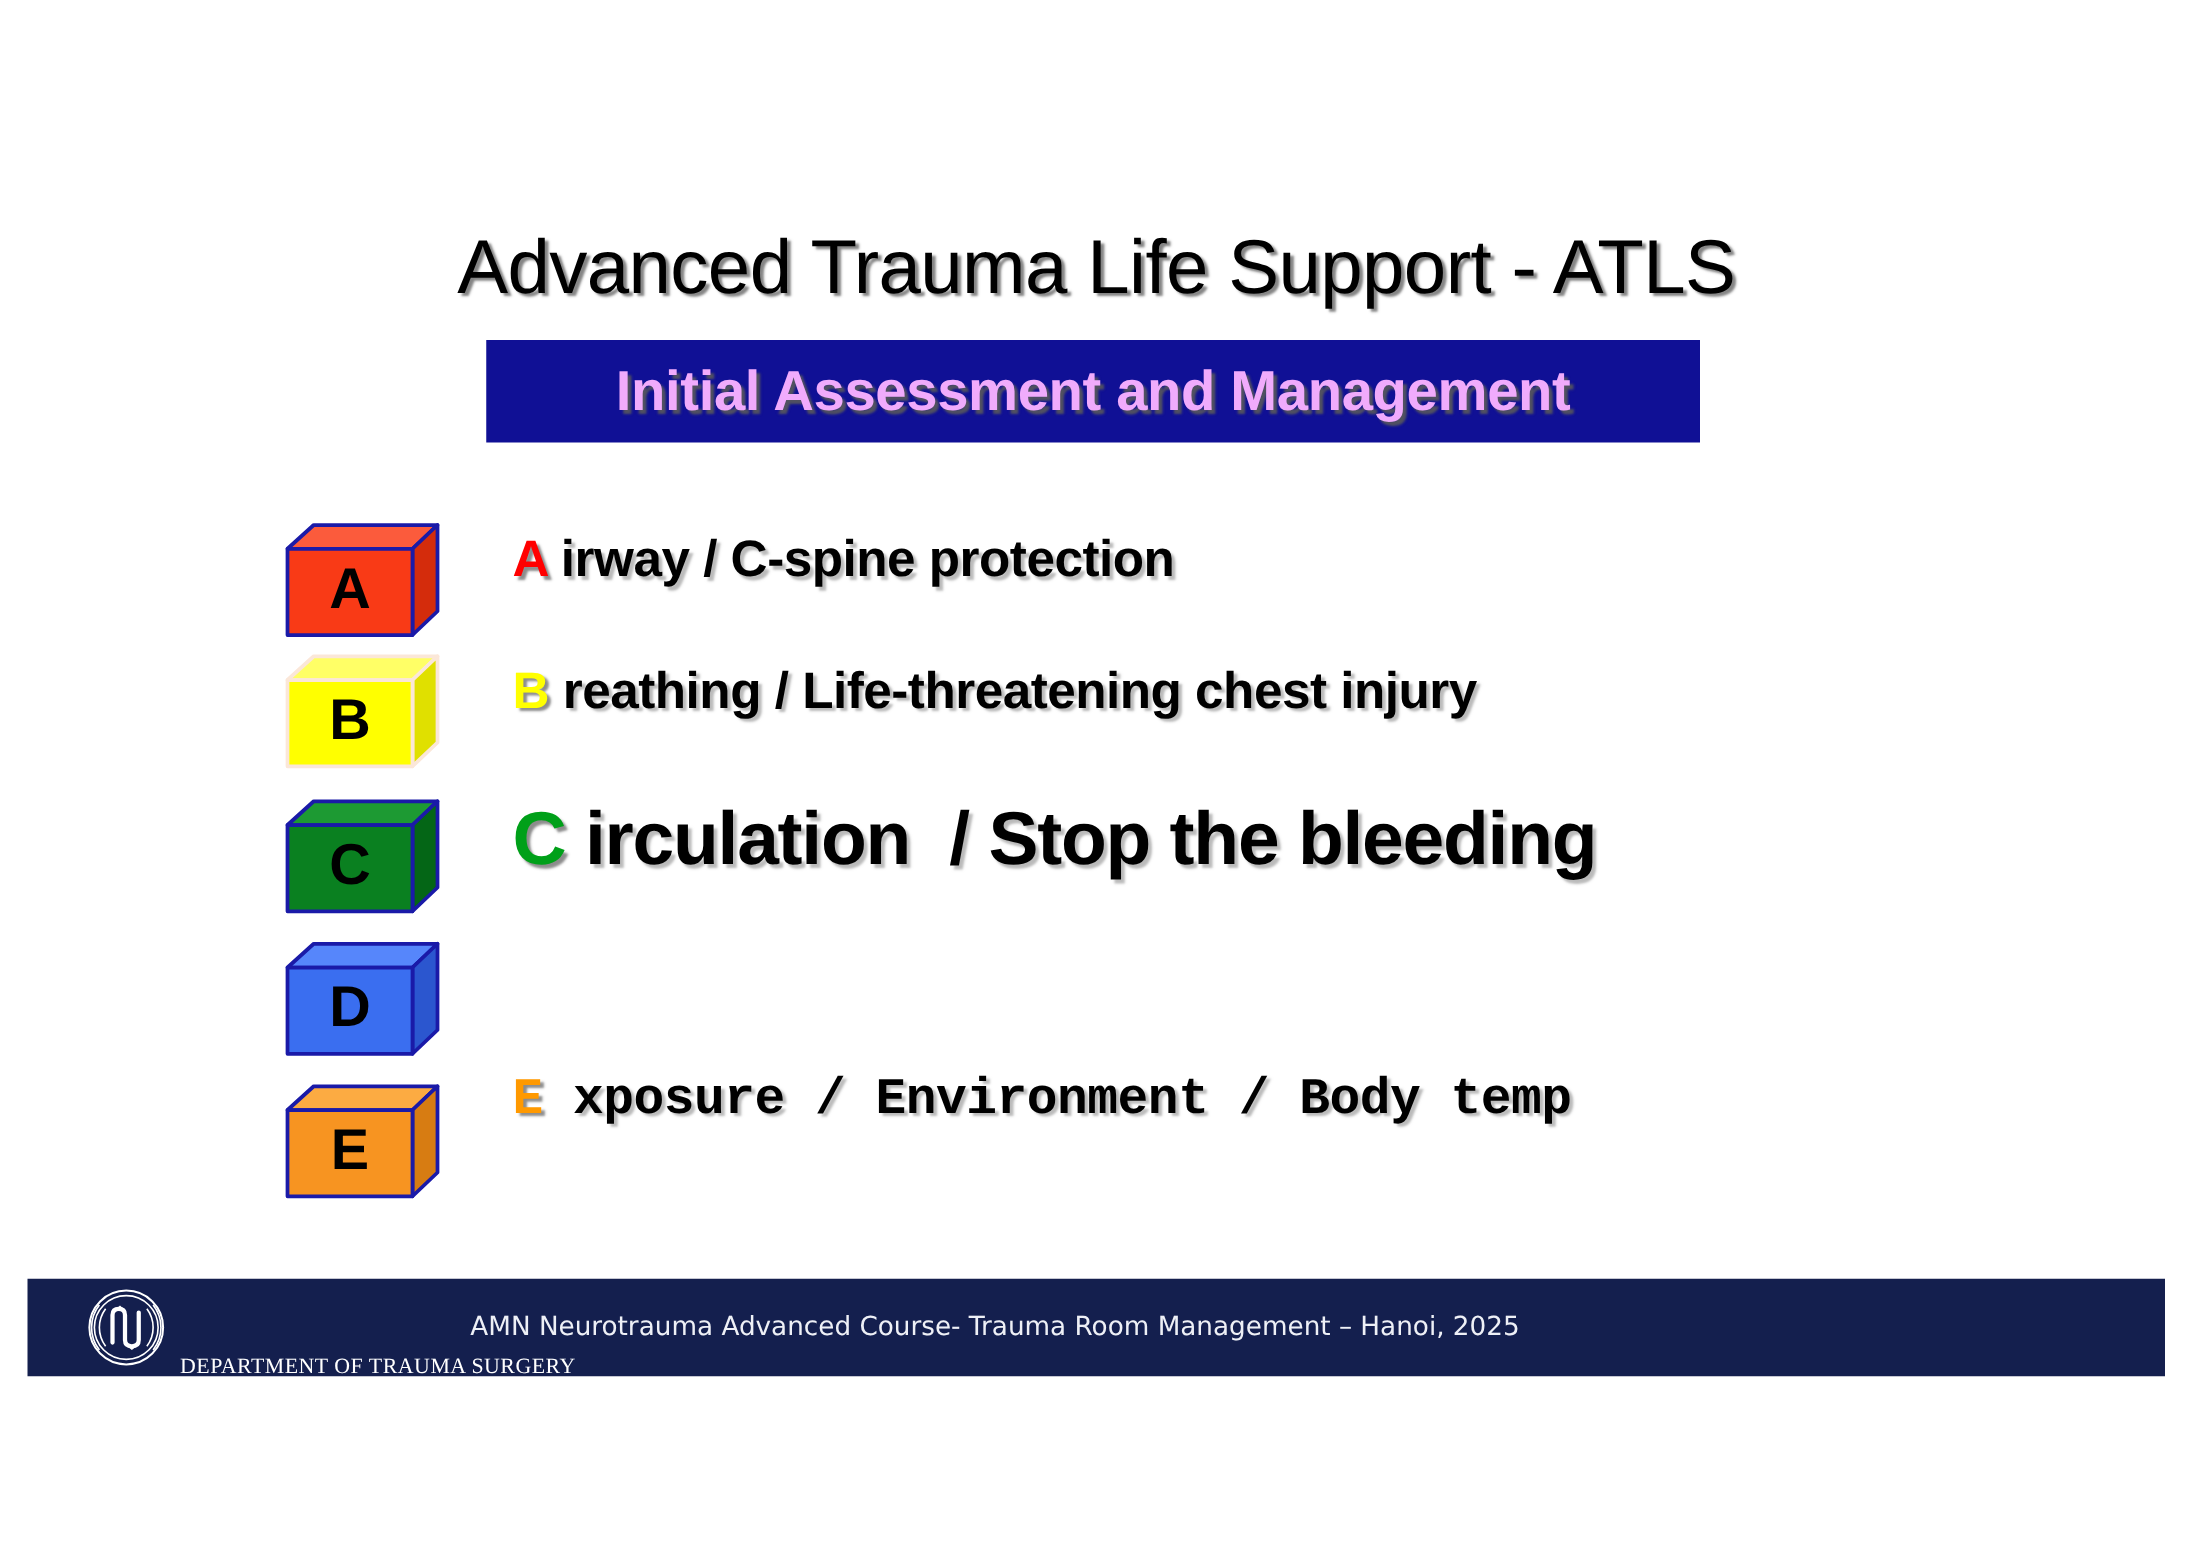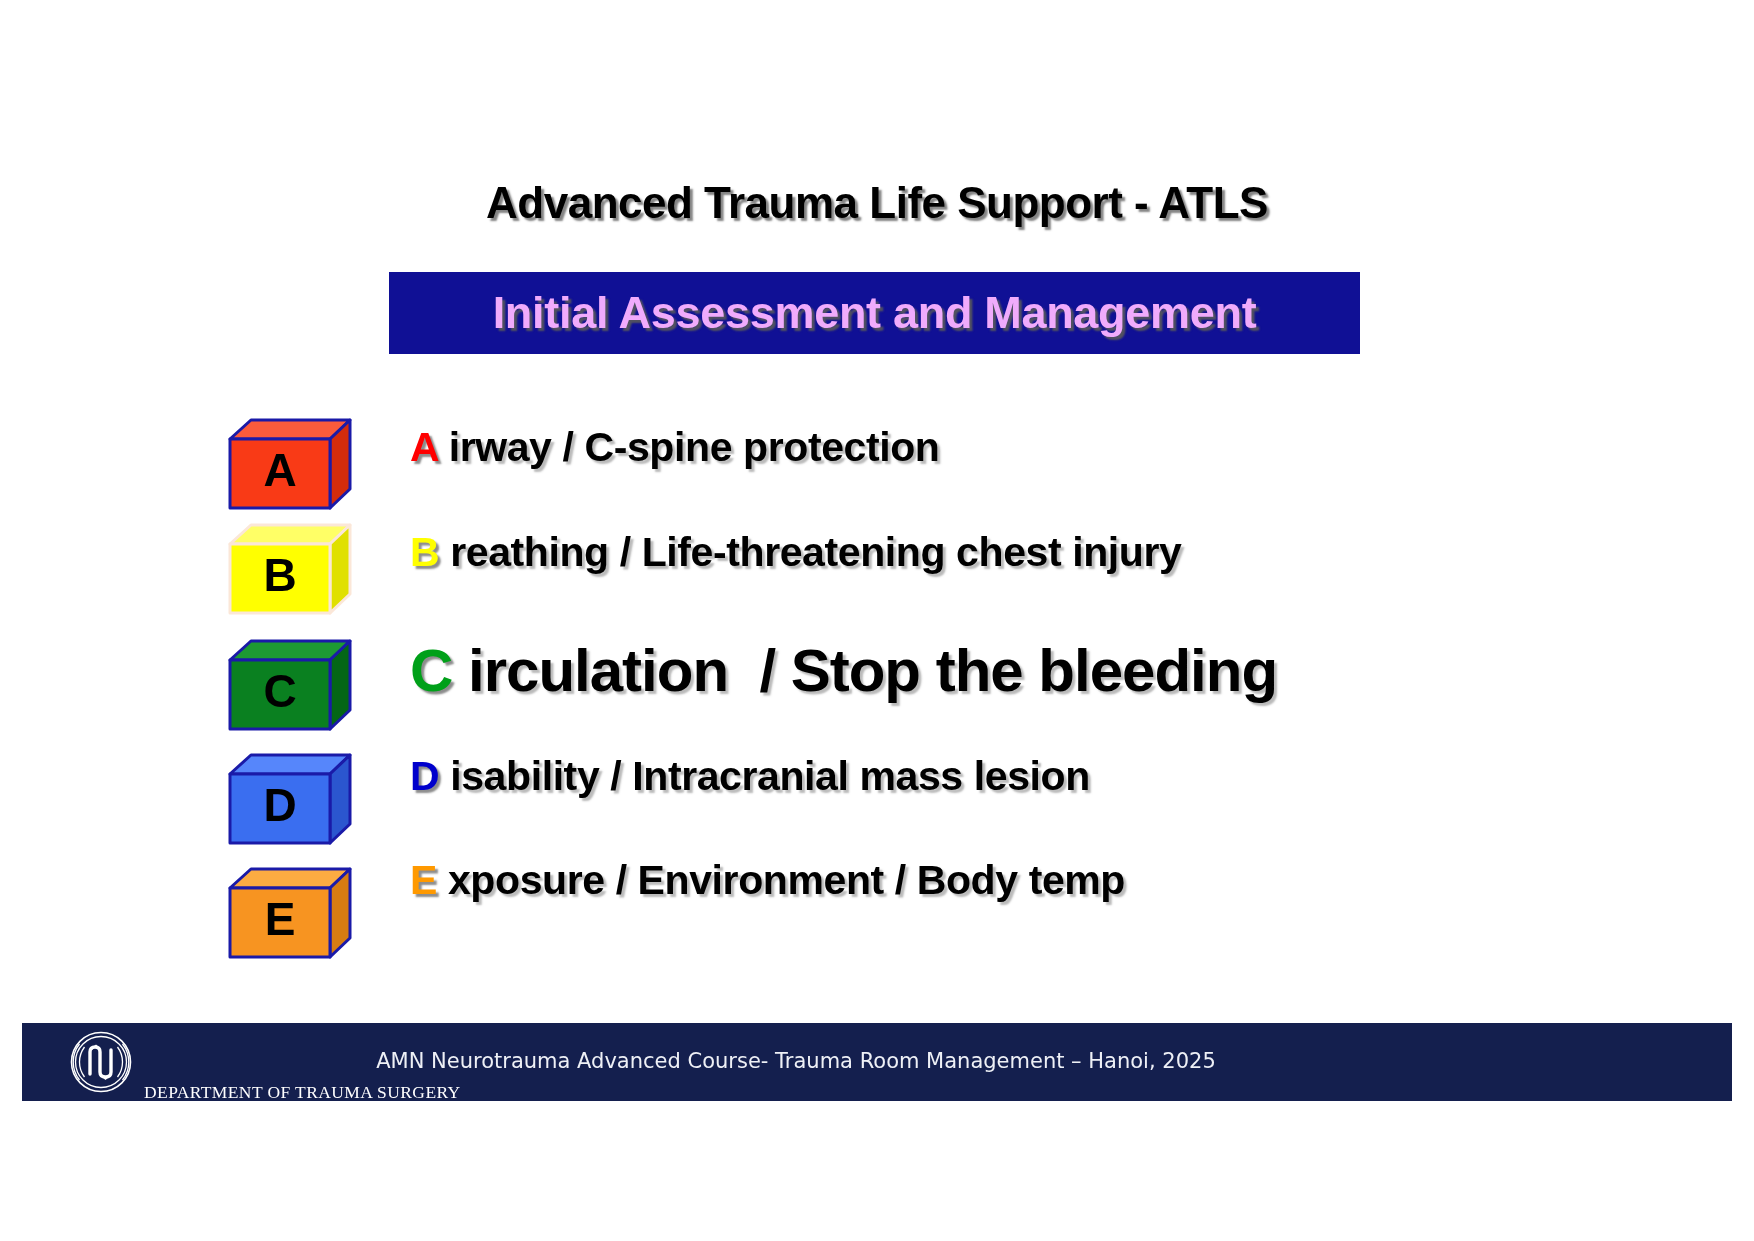--- a/index.html
+++ b/index.html
@@ -17,22 +17,22 @@
   }
 
   
   #slide-title {
     position: absolute;
     left: 0;
     top: 178px;
     width: 1754px;
     text-align: center;
     font-family: "Liberation Sans", sans-serif;
-    font-weight: bold;
-    font-size: 44px;
+    font-weight: normal;
+    font-size: 61px;
     letter-spacing: -0.5px;
     color: #000000;
     text-shadow: 3px 3px 2px rgba(110,110,110,0.85);
     white-space: pre;
   }
 
   
   #subtitle-banner {
     position: absolute;
     left: 389px;
@@ -198,32 +198,31 @@
     </div>
     <div class="abcde-row" style="top: 0px;">
       <div class="cube" style="top: 752px;">
         <svg viewBox="0 0 128 96">
           <polygon points="4,22 25,3 124,3 104,22" fill="#5686fb" stroke="#1a1aa8" stroke-width="3" stroke-linejoin="round"></polygon>
           <polygon points="104,22 124,3 124,72 104,91" fill="#2b56cf" stroke="#1a1aa8" stroke-width="3" stroke-linejoin="round"></polygon>
           <polygon points="4,22 104,22 104,91 4,91" fill="#3a6ef0" stroke="#1a1aa8" stroke-width="3" stroke-linejoin="round"></polygon>
         </svg>
         <div class="cube-letter">D</div>
       </div>
-      <div class="row-text" style="top: 753px;"><span class="lead" style="color: rgb(0, 0, 204);">D</span><span class="rest"> isability / Intracranial mass lesion</span></div>
     </div>
     <div class="abcde-row" style="top: 0px;">
       <div class="cube" style="top: 866px;">
         <svg viewBox="0 0 128 96">
           <polygon points="4,22 25,3 124,3 104,22" fill="#fcab42" stroke="#1a1aa8" stroke-width="3" stroke-linejoin="round"></polygon>
           <polygon points="104,22 124,3 124,72 104,91" fill="#d77c12" stroke="#1a1aa8" stroke-width="3" stroke-linejoin="round"></polygon>
           <polygon points="4,22 104,22 104,91 4,91" fill="#f79421" stroke="#1a1aa8" stroke-width="3" stroke-linejoin="round"></polygon>
         </svg>
         <div class="cube-letter">E</div>
       </div>
-      <div class="row-text" style="top: 857px;"><span class="lead" style="color: rgb(255, 153, 0);">E</span><span class="rest"> xposure / Environment / Body temp</span></div>
+      <div class="row-text" style="top: 857px; font-family: Liberation Mono, monospace;"><span class="lead" style="color: rgb(255, 153, 0);">E</span><span class="rest"> xposure / Environment / Body temp</span></div>
     </div>
   </div>
 
 <div id="footer-bar">
 
   <div id="footer-logo">
     <svg width="62" height="62" viewBox="0 0 62 62">
       <circle cx="31" cy="31" r="29.5" fill="none" stroke="#ffffff" stroke-width="1.6"></circle>
       <circle cx="31" cy="31" r="25.5" fill="none" stroke="#ffffff" stroke-width="1.3"></circle>
       <path d="M9.5 13 A29 29 0 0 0 9.5 49" fill="none" stroke="#ffffff" stroke-width="1.3"></path>

